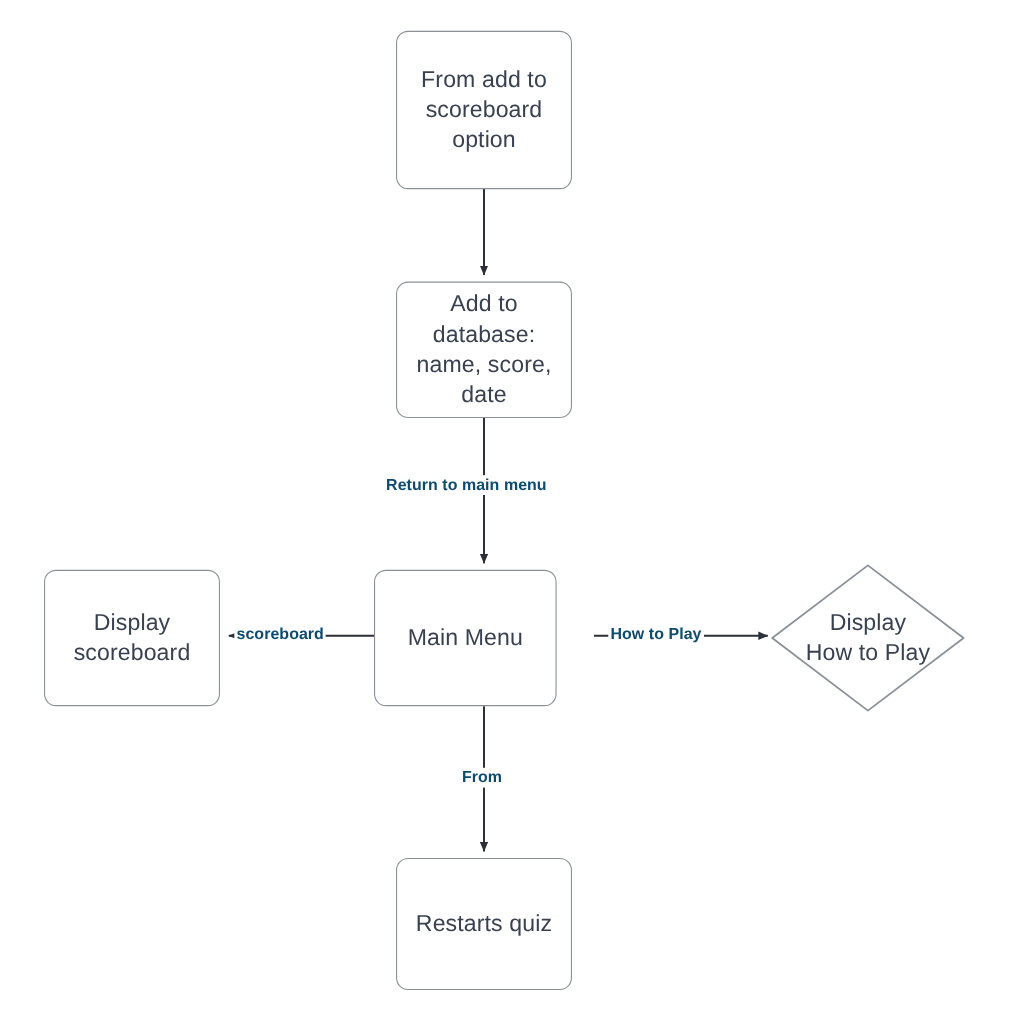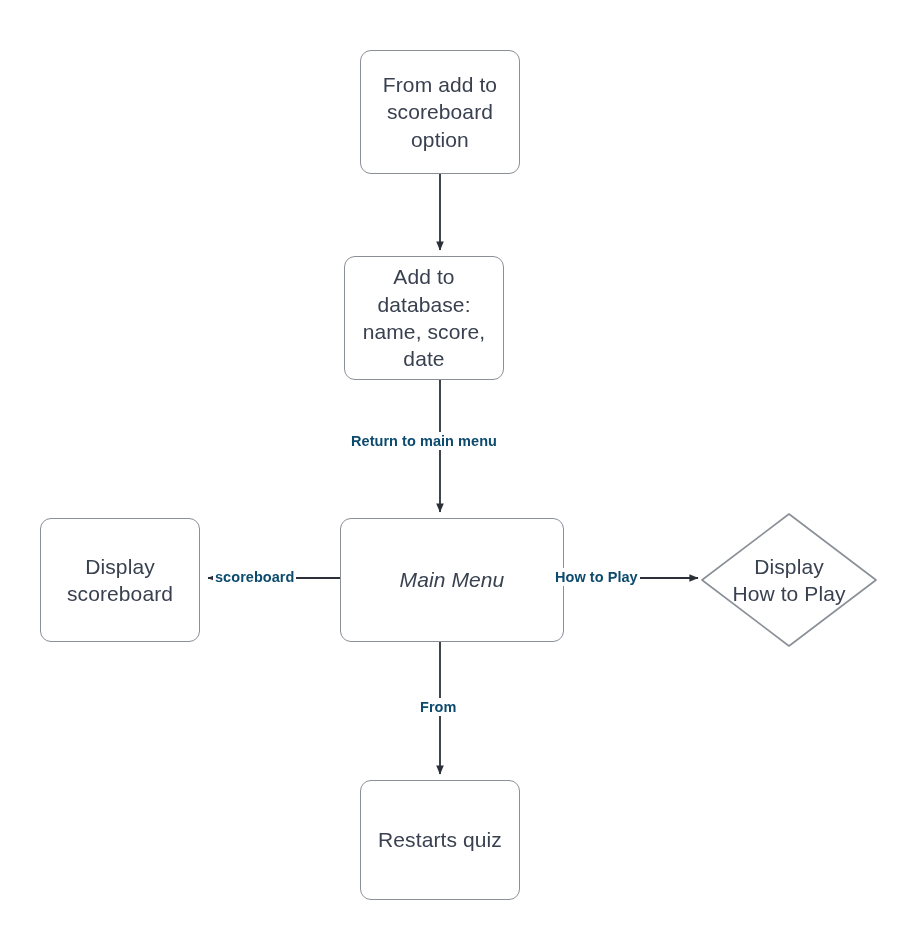--- a/index.html
+++ b/index.html
@@ -90,34 +90,34 @@
 
     <line x1="440" y1="380" x2="440" y2="512" stroke="#2b3038" stroke-width="1.8" marker-end="url(#arrow)"></line>
 
     <line x1="340" y1="578" x2="208" y2="578" stroke="#2b3038" stroke-width="1.8" marker-end="url(#arrow)"></line>
 
     <line x1="540" y1="578" x2="698" y2="578" stroke="#2b3038" stroke-width="1.8" marker-end="url(#arrow)"></line>
 
     <line x1="440" y1="642" x2="440" y2="774" stroke="#2b3038" stroke-width="1.8" marker-end="url(#arrow)"></line>
   </svg>
 
-  <div class="node process" style="left:360px; top:50px; width:160px; height:124px;">
+  <div class="node process" style="left:360px; top:28px; width:160px; height:144px;">
     <span>From add to
 scoreboard
 option</span>
   </div>
 
-  <div class="node process" style="left:344px; top:256px; width:160px; height:124px;">
+  <div class="node process" style="left:360px; top:256px; width:160px; height:124px;">
     <span>Add to
 database:
 name, score,
 date</span>
   </div>
 
-  <div class="node process" style="left:340px; top:518px; width:224px; height:124px;font-style:italic;">
+  <div class="node process" style="left:340px; top:518px; width:166px; height:124px;">
     <span>Main Menu</span>
   </div>
 
   <div class="node process" style="left:40px; top:518px; width:160px; height:124px;">
     <span>Display
 scoreboard</span>
   </div>
 
   <div class="node decision" style="left:700px; top:512px; width:178px; height:136px;">
     <svg class="diamond-shape" viewBox="0 0 178 136" xmlns="http://www.w3.org/2000/svg">

